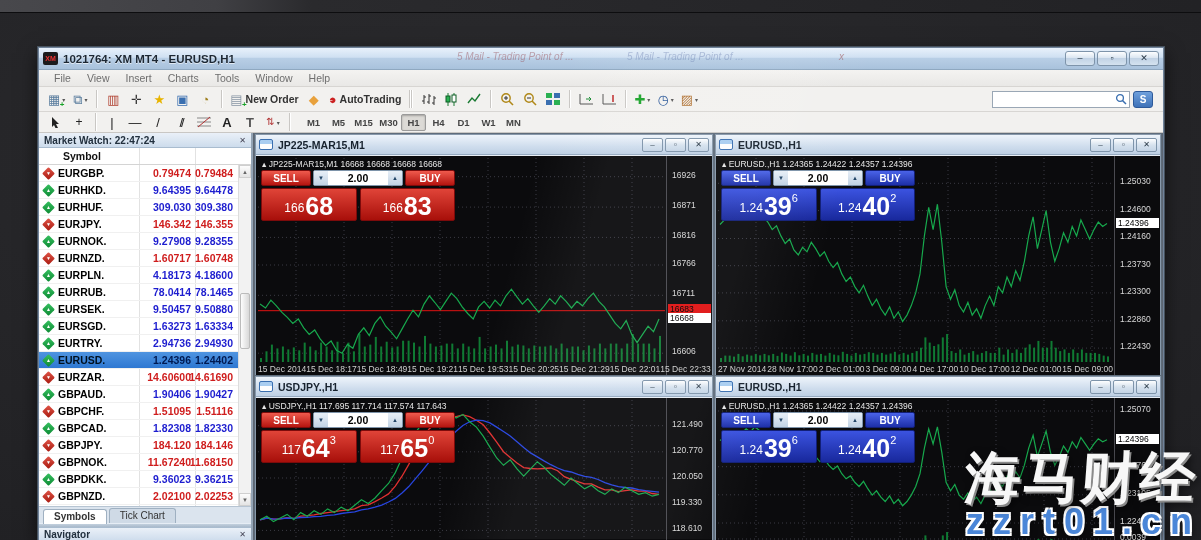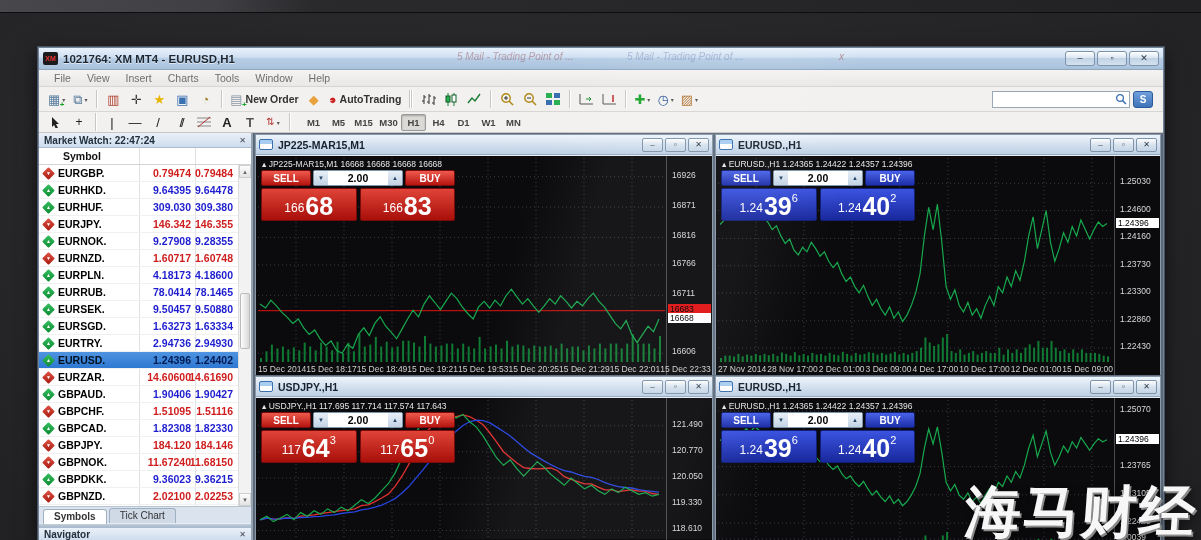--- a/index.html
+++ b/index.html
@@ -1070,14 +1070,15 @@
             </div>
           </div>
         </div>
     </div>
 
     <div class="sheen"></div>
   </div>
 
   <div class="wm">
     <div class="wm1">海马财经</div>
+    <div class="wm2">zzrt01.cn</div>
   </div>
 </div>
 
 </body></html>

